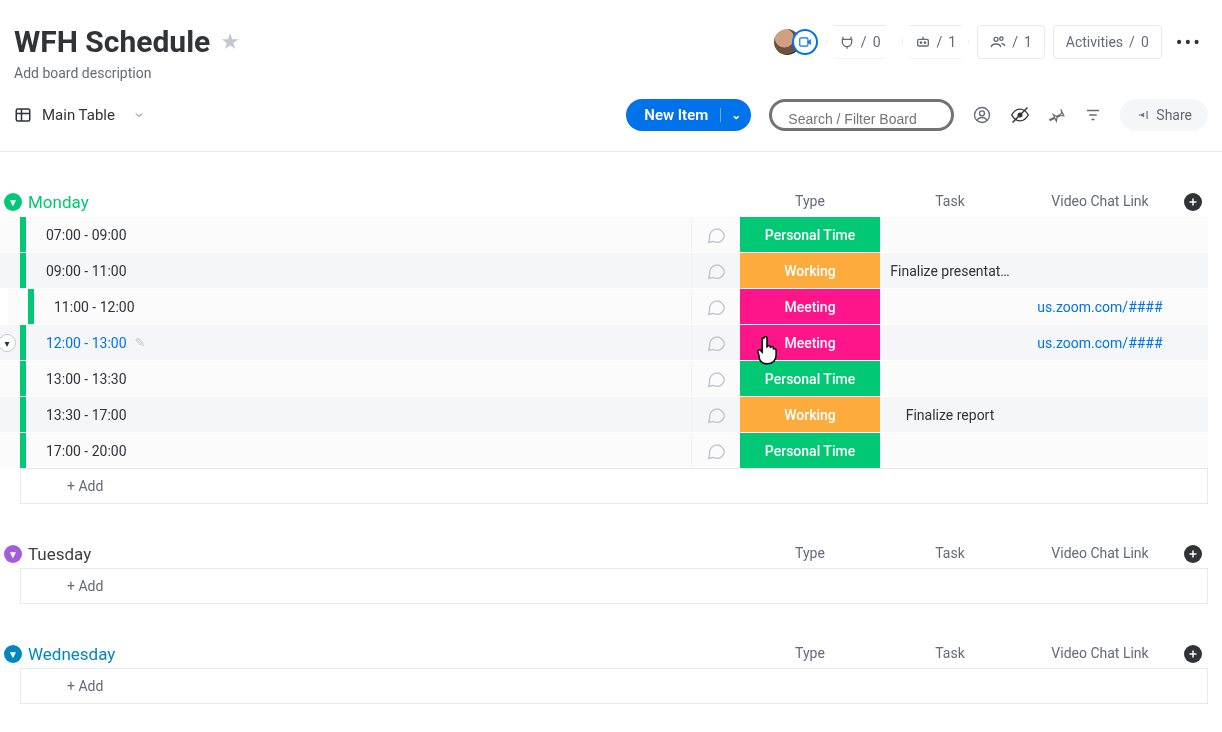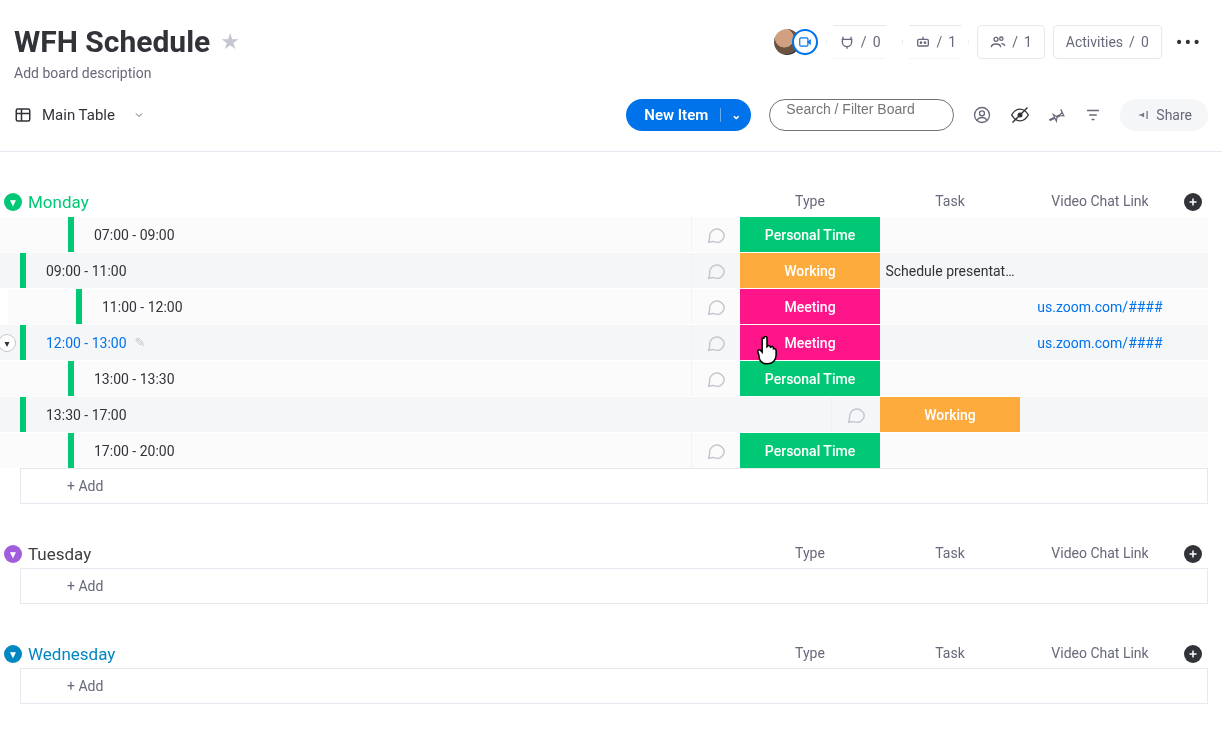--- a/index.html
+++ b/index.html
@@ -51,22 +51,22 @@
   }
   .tb-left { display:flex; align-items:center; gap:10px; color:#323338; font-size:15px; }
   .tb-right { display:flex; align-items:center; gap:18px; }
   .new-item {
     background:#0073ea; color:#fff; border-radius:20px; height:32px;
     display:flex; align-items:center; padding:0 10px 0 18px; font-size:15px; font-weight:600;
     cursor:pointer; gap:12px;
   }
   .new-item .caret { border-left:1px solid rgba(255,255,255,.4); padding-left:10px; font-size:12px;}
   .search {
-    border:1px solid #737373; border-radius:20px; height:32px; width:185px;
-    display:flex; align-items:flex-start; padding:0 14px; color:#676879; font-size:14px;
+    border:3px solid #737373; border-radius:20px; height:32px; width:185px;
+    display:flex; align-items:flex-end; padding:0 14px; color:#676879; font-size:14px;
   }
   .search input { border:none; outline:none; width:100%; font-size:14px; color:#323338; background:transparent;}
   .tb-icon { color:#676879; cursor:pointer; display:flex; align-items:center; }
   .share-btn {
     background:#f5f6f8; border-radius:20px; height:32px; padding:0 16px;
     display:flex; align-items:center; gap:6px; color:#676879; font-size:14px; cursor:pointer;
   }
 
   .board { padding: 40px 14px 30px 0; }
   .group { margin-bottom: 40px; position:relative;}
@@ -92,21 +92,21 @@
     width:18px;height:18px;border-radius:50%;background:#323338;color:#fff;
     display:flex;align-items:center;justify-content:center;font-size:13px;cursor:pointer;
     margin-left:4px;
   }
 
   .rows { margin-top:4px; }
   .row {
     display:flex; align-items:stretch; height:36px; font-size:14px;
     background:#f5f6f8; border-top:1px solid #fff;
   }
-  .row.alt { background:#fbfbfc;padding-left:48px; }
+  .row.alt { background:#fbfbfc; }
   .row-gutter { width:20px; flex-shrink:0; }
   .row-edge { width:6px; flex-shrink:0; }
   .row-name {
     flex:1; display:flex; align-items:center; padding-left:20px; color:#323338;
     border-right:1px solid #e6e9ef66;
     gap:8px; overflow:hidden; white-space:nowrap;
   }
   .row-name.sel { color:#0073ea; }
   .row-chat { width:48px; display:flex;align-items:center;justify-content:center;color:#c5c7d0;font-size:19px;cursor:pointer; }
   .row-type {
@@ -279,21 +279,21 @@
         <div class="row" style="position: relative;">
           <div class="row-gutter"></div>
           <div class="row-edge" style="background:#00c875"></div>
           <div class="row-name ">09:00 - 11:00</div>
           <div class="row-chat">
             <svg width="22" height="22" viewBox="0 0 24 24" fill="none" stroke="#c5c7d0" stroke-width="1.6">
               <path d="M21 12a8 8 0 01-11.8 7L4 20l1-4.5A8 8 0 1121 12z"></path>
             </svg>
           </div>
           <div class="row-type" style="background:#fdab3d">Working</div>
-          <div class="row-task">Schedule presentat…</div>
+          <div class="row-task">Finalize presentat…</div>
           <div class="row-link"></div>
           <div class="row-end"></div>
         </div>
         <div class="row alt" style="position: relative; margin-left: 8px;">
           <div class="row-gutter"></div>
           <div class="row-edge" style="background:#00c875"></div>
           <div class="row-name ">11:00 - 12:00</div>
           <div class="row-chat">
             <svg width="22" height="22" viewBox="0 0 24 24" fill="none" stroke="#c5c7d0" stroke-width="1.6">
               <path d="M21 12a8 8 0 01-11.8 7L4 20l1-4.5A8 8 0 1121 12z"></path>
@@ -336,20 +336,21 @@
         <div class="row" style="position: relative;">
           <div class="row-gutter"></div>
           <div class="row-edge" style="background:#00c875"></div>
           <div class="row-name ">13:30 - 17:00</div>
           <div class="row-chat">
             <svg width="22" height="22" viewBox="0 0 24 24" fill="none" stroke="#c5c7d0" stroke-width="1.6">
               <path d="M21 12a8 8 0 01-11.8 7L4 20l1-4.5A8 8 0 1121 12z"></path>
             </svg>
           </div>
           <div class="row-type" style="background:#fdab3d">Working</div>
+          <div class="row-task">Finalize report</div>
           <div class="row-link"></div>
           <div class="row-end"></div>
         </div>
         <div class="row alt" style="position: relative;">
           <div class="row-gutter"></div>
           <div class="row-edge" style="background:#00c875"></div>
           <div class="row-name ">17:00 - 20:00</div>
           <div class="row-chat">
             <svg width="22" height="22" viewBox="0 0 24 24" fill="none" stroke="#c5c7d0" stroke-width="1.6">
               <path d="M21 12a8 8 0 01-11.8 7L4 20l1-4.5A8 8 0 1121 12z"></path>

